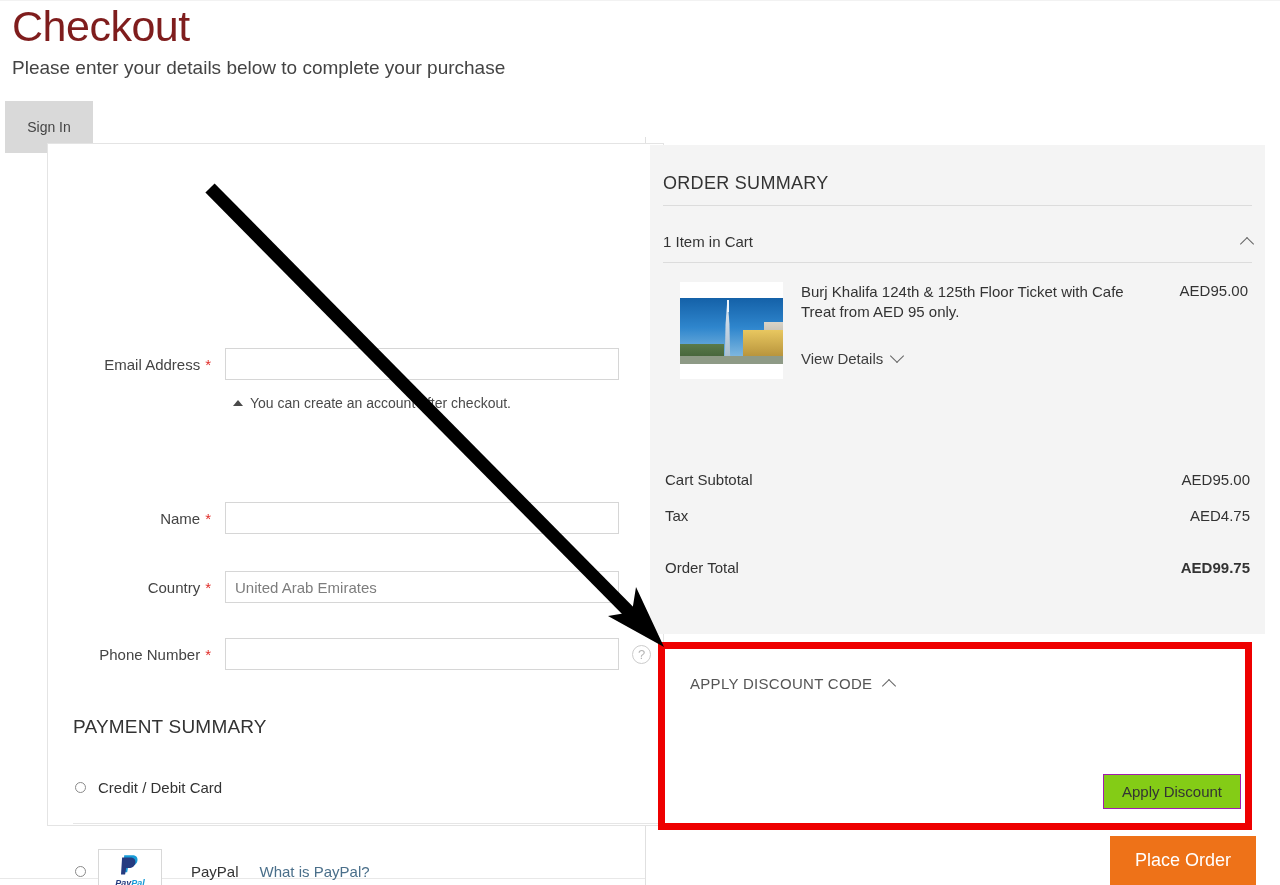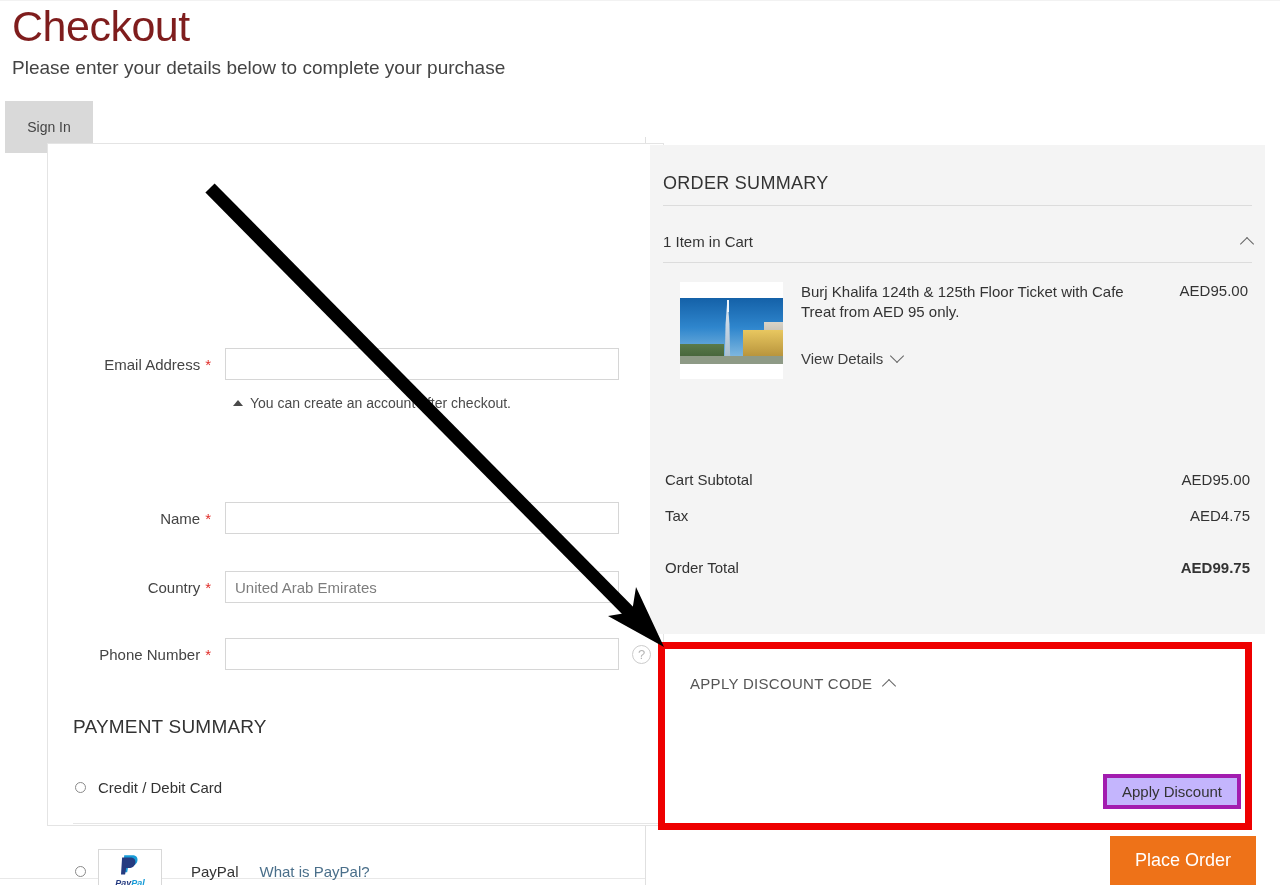--- a/index.html
+++ b/index.html
@@ -472,22 +472,22 @@
     font-family: "Liberation Sans", sans-serif;
     outline: none;
   }
   #discount-input::placeholder { color: #9b9b9b; }
   #apply-discount-button {
     position: absolute;
     left: 433px;
     top: 125px;
     width: 138px;
     height: 35px;
-    background: #c4b5fd;
-    border: 4px solid #a21caf;
+    background: #84cc16;
+    border: 1px solid #a21caf;
     font-size: 15px;
     color: #333333;
     cursor: pointer;
     font-family: "Liberation Sans", sans-serif;
     padding: 0;
   }
 
   
   #place-order-button {
     position: absolute;

